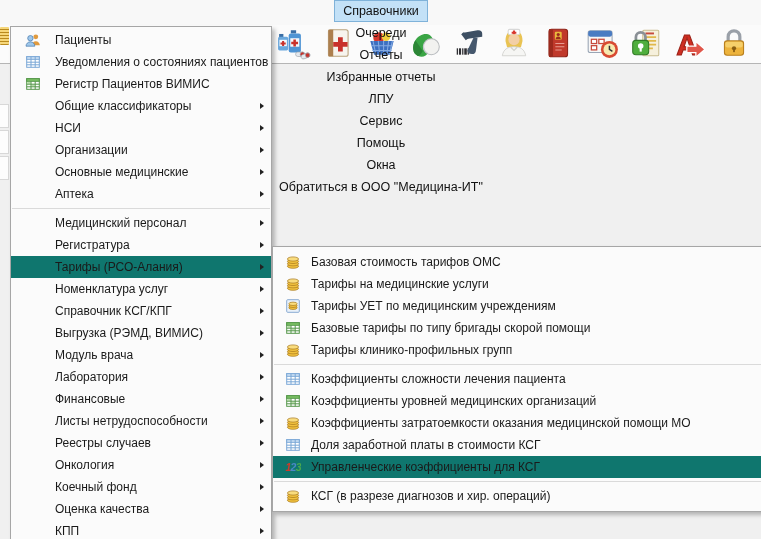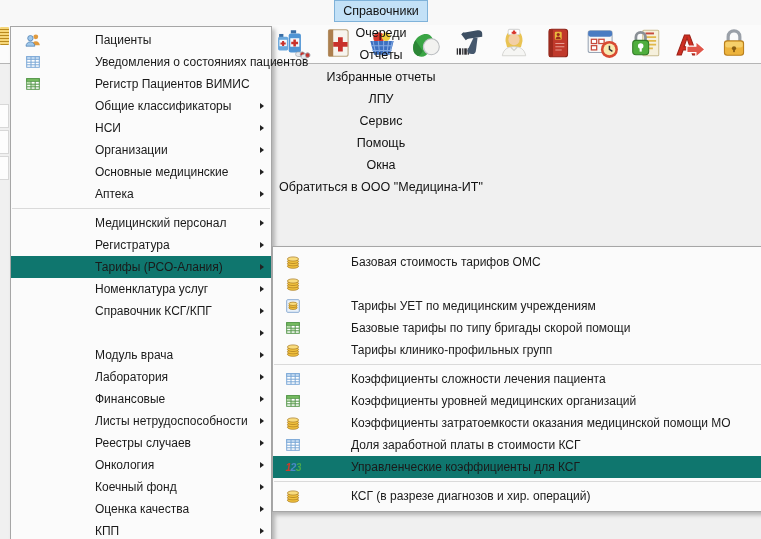--- a/index.html
+++ b/index.html
@@ -34,21 +34,21 @@
   .workspace{position:absolute;top:64px;left:0;right:0;bottom:0;background:#f0f0f0;}
   
   .menu{
     position:absolute;background:#fbfbfb;border:1px solid #a6a6a6;
     box-shadow:3px 3px 4px rgba(0,0,0,.25);box-sizing:border-box;
   }
   .menu.main{left:10px;top:26px;width:262px;height:530px;padding-top:2px;z-index:40;}
   .menu.sub{left:272px;top:246px;width:520px;padding:4px 0;z-index:50;}
   .menu-row{
     height:22px;display:flex;align-items:center;position:relative;
-    padding-left:8px;cursor:default;gap:40px;
+    padding-left:8px;cursor:default;
   }
   .menu-row.hl{background:#0f766e;}
   .mi{width:16px;height:16px;margin:0 14px 0 6px;flex:none;}
   .menu.sub .mi{margin:0 10px 0 4px;}
   .mi svg{width:100%;height:100%;display:block;}
   .lbl{font-size:12px;color:#1a1a1a;white-space:nowrap;}
   .arrow{
     position:absolute;right:7px;top:50%;margin-top:-3.5px;width:0;height:0;
     border-left:4.5px solid #222;border-top:3.5px solid transparent;border-bottom:3.5px solid transparent;
   }
@@ -289,20 +289,21 @@
         <span class="lbl">Номенклатура услуг</span>
         <span class="arrow"></span>
       </div>
       <div class="menu-row">
         <span class="mi"></span>
         <span class="lbl">Справочник КСГ/КПГ</span>
         <span class="arrow"></span>
       </div>
       <div class="menu-row">
         <span class="mi"></span>
+        <span class="lbl">Выгрузка (РЭМД, ВИМИС)</span>
         <span class="arrow"></span>
       </div>
       <div class="menu-row">
         <span class="mi"></span>
         <span class="lbl">Модуль врача</span>
         <span class="arrow"></span>
       </div>
       <div class="menu-row">
         <span class="mi"></span>
         <span class="lbl">Лаборатория</span>
@@ -363,20 +364,21 @@
         <span class="mi">
           <svg viewBox="0 0 16 16">
             <g fill="#f2c23e" stroke="#a8781c" stroke-width=".7">
               <ellipse cx="8" cy="12.2" rx="5.6" ry="2.1"></ellipse>
               <ellipse cx="8" cy="9.8" rx="5.6" ry="2.1"></ellipse>
               <ellipse cx="8" cy="7.4" rx="5.6" ry="2.1"></ellipse>
               <ellipse cx="8" cy="5" rx="5.6" ry="2.1" fill="#f9dc7d"></ellipse>
             </g>
           </svg>
         </span>
+        <span class="lbl">Тарифы на медицинские услуги</span>
       </div>
       <div class="menu-row">
         <span class="mi">
           <svg viewBox="0 0 16 16">
             <rect x="1.7" y="1.7" width="12.6" height="12.6" rx="1" fill="#eaf2fa" stroke="#89abd2"></rect>
             <g fill="#f2c23e" stroke="#a8781c" stroke-width=".7">
               <ellipse cx="8" cy="9.8" rx="4.2" ry="1.7"></ellipse>
               <ellipse cx="8" cy="7.8" rx="4.2" ry="1.7"></ellipse>
               <ellipse cx="8" cy="5.8" rx="4.2" ry="1.7" fill="#f9dc7d"></ellipse>
             </g>

